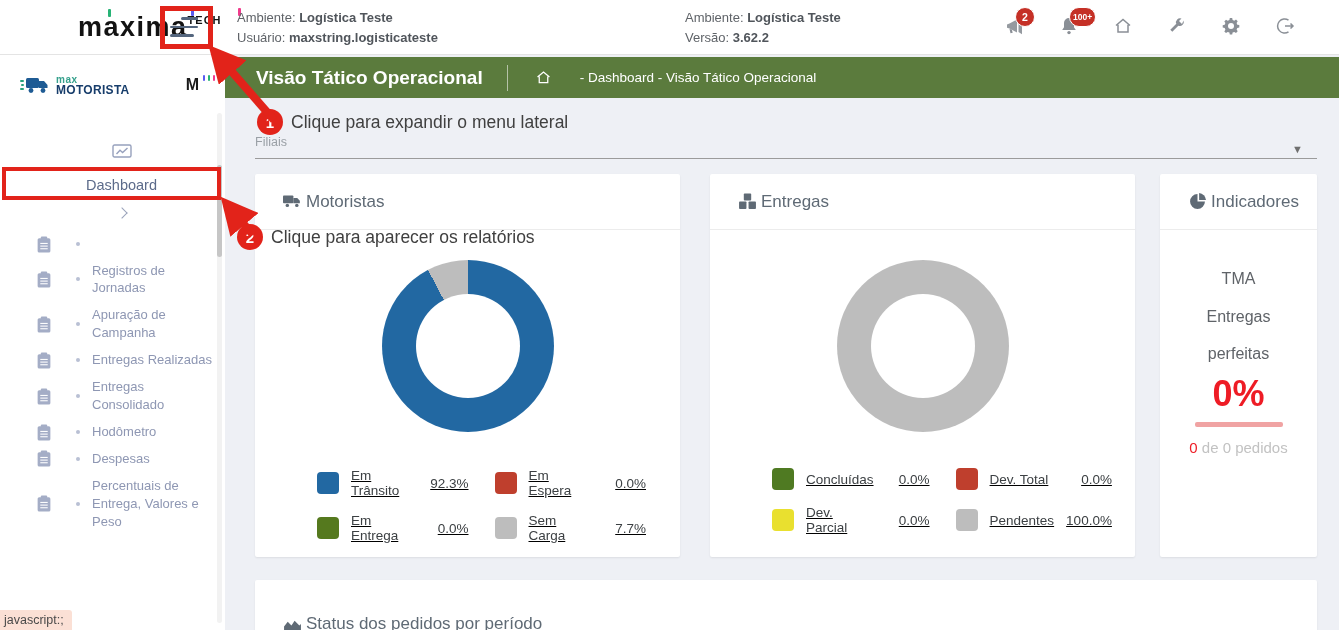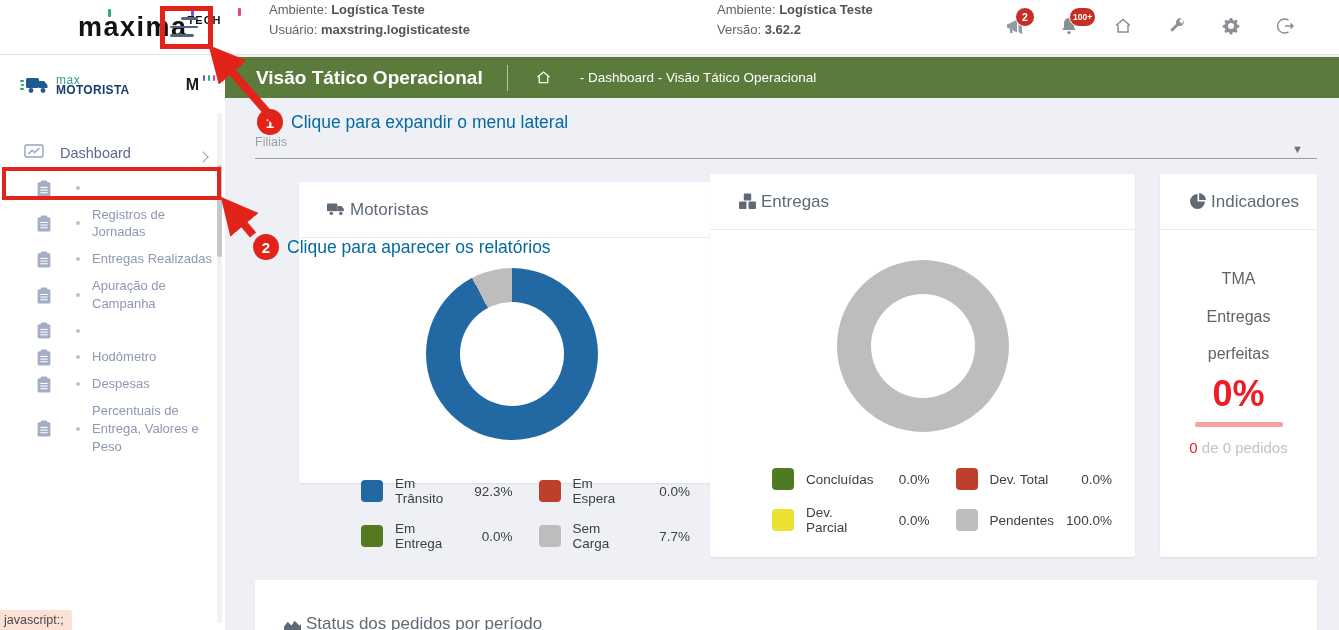--- a/index.html
+++ b/index.html
@@ -15,46 +15,46 @@
   .tick-green { background:#27b376; left:30px; top:-3px; }
   .tick-blue  { background:#5a5af0; left:113px; top:-4px; }
   .tick-pink  { background:#f03c8c; left:160px; top:-4px; }
 
   .hamburger { position:absolute; left:170px; top:17px; width:30px; height:22px; cursor:pointer; }
   .hamburger i { display:block; height:2.5px; background:#54667e; border-radius:2px; }
   .hamburger i:nth-child(1){ width:17px; margin:0 0 6px 11px; }
   .hamburger i:nth-child(2){ width:28px; margin-bottom:6px; }
   .hamburger i:nth-child(3){ width:24px; }
 
-  .hd-info { position:absolute; top:0; font-size:13px; color:#5f6368; line-height:20px;margin-left:32px; }
+  .hd-info { position:absolute; top:8px; font-size:13px; color:#5f6368; line-height:20px; }
   .hd-info b { color:#50555b; }
   .info-left { left:237px; }
   .info-right { left:685px; }
 
   .top-icons { position:absolute; right:42px; top:14px; display:flex; gap:30px; align-items:center; }
   .tico { position:relative; width:24px; height:24px; color:#8a8f96; cursor:pointer; }
   .tico svg { width:20px; height:20px; display:block; margin:2px auto; }
   .badge { position:absolute; top:-7px; left:12px; min-width:20px; height:20px; padding:0 3px;
            background:#c53026; border-radius:10px; color:#fff; font-size:10.5px; font-weight:700;
            display:flex; align-items:center; justify-content:center; border:1px solid #fff; }
   .badge.big { font-size:8.5px; }
 
   
   .sidebar { position:absolute; left:0; top:55px; width:225px; height:575px; background:#fff; z-index:4; overflow:hidden; }
   .side-logo { display:flex; justify-content:space-between; align-items:center; padding:20px 26px 10px 20px; }
   .mm-logo { display:flex; align-items:center; gap:6px; }
   .mm-text { line-height:10px; }
-  .mm-text .l1 { font-size:12px; color:#35a08c; font-weight:400; letter-spacing:.5px; }
+  .mm-text .l1 { font-size:10px; color:#35a08c; font-weight:700; letter-spacing:.5px; }
   .mm-text .l2 { font-size:12px; color:#173d6b; font-weight:800; letter-spacing:.3px; }
   .mini-m { position:relative; font-size:16px; font-weight:800; color:#1a1a1a; }
   .mini-m .tk { position:absolute; width:2.5px; height:6px; top:-1px; border-radius:1px; }
   .tk1 { background:#5a5af0; right:-6px; } .tk2 { background:#27b376; right:-11px; } .tk3 { background:#f03c8c; right:-16px; }
 
   .menu { margin-top:28px; }
-  .menu-item { display:flex; align-items:flex-end; gap:16px; padding:10px 18px 10px 24px; cursor:pointer; color:#5c6b8a; }
+  .menu-item { display:flex; align-items:center; gap:16px; padding:10px 18px 10px 36px; cursor:pointer; color:#5c6b8a;flex-direction:column; }
   .menu-item .mlabel { font-size:14.5px; flex:1; }
   .menu-item svg { width:20px; height:18px; color:#97a1bd; }
   .chev { width:8px; height:8px; border-right:1.6px solid #9aa3ba; border-bottom:1.6px solid #9aa3ba; }
   .chev.right { transform:rotate(-45deg); }
   .chev.down  { transform:rotate(45deg); margin-top:-4px; }
 
   .subitems { margin-top:4px; }
   .subitem { display:flex; align-items:center; gap:0; padding:4.5px 6px 4.5px 36px; cursor:pointer; }
   .subitem svg { width:16px; height:17px; color:#a4adc6; flex:0 0 auto; }
   .subitem .dot { width:4px; height:4px; border-radius:50%; background:#b9c0d4; margin:0 12px 0 24px; flex:0 0 auto; }
@@ -71,47 +71,47 @@
   .titlebar { position:absolute; left:0; top:2px; width:1114px; height:41px; background:#5b7b3d; display:flex; align-items:center; color:#fff; }
   .titlebar .ttl { font-size:19px; font-weight:600; margin-left:31px; }
   .titlebar .vline { width:1px; height:26px; background:rgba(255,255,255,.55); margin:0 27px 0 24px; }
   .titlebar svg { width:17px; height:17px; }
   .titlebar .bc { font-size:13.5px; margin-left:28px; }
 
   .content { position:absolute; left:0; top:43px; width:1114px; height:532px; }
 
   .ann-row { position:absolute; display:flex; align-items:center; gap:8px; z-index:20; }
   .ann1 { left:32px; top:11px; }
-  .ann2 { left:12px; top:136px;margin-left:16px; }
+  .ann2 { left:12px; top:126px; }
   .ann-circle { width:26px; height:26px; border-radius:50%; background:#e2231a; color:#fff; font-size:15px; font-weight:700;
                 display:flex; align-items:center; justify-content:center; }
-  .ann-text { color:#0369a1; font-size:17.5px; font-weight:500; }
+  .ann-text { color:#404040; font-size:17.5px; font-weight:500; }
 
   .filiais { position:absolute; left:30px; top:37px; width:1062px; }
   .filiais .flabel { font-size:12.5px; color:#9aa0a6; }
   .filiais .fline { margin-top:9px; border-bottom:1px solid #9b9b9b; }
   .filiais .caret { position:absolute; right:14px; top:8px; font-size:11px; color:#6f6f6f; cursor:pointer; }
 
   .card { position:absolute; background:#fff; border-radius:2px; box-shadow:0 1px 2px rgba(0,0,0,.08); }
   .card-hd { height:56px; border-bottom:1px solid #ececec; display:flex; align-items:center; padding-left:28px; gap:4px;
              color:#5f6a75; }
   .card-hd svg { width:19px; height:17px; }
   .card-hd .chd { font-size:17px; }
 
-  .card-motoristas { left:30px; top:84px; width:425px; height:301px;margin-left:44px; }
+  .card-motoristas { left:30px; top:76px; width:425px; height:383px; }
   .card-entregas   { left:485px; top:76px; width:425px; height:383px; }
   .card-indicadores{ left:935px; top:76px; width:157px; height:383px; }
 
   .donut-wrap { height:232px; display:flex; align-items:center; justify-content:center; }
   .donut { position:relative; width:172px; height:172px; border-radius:50%; }
   .donut::after { content:""; position:absolute; left:50%; top:50%; width:104px; height:104px; margin:-52px 0 0 -52px;
                   border-radius:50%; background:#fff; }
 
   .legend { display:grid; grid-template-columns:1fr 1fr; row-gap:15px; column-gap:26px; padding:6px 34px 0 62px; }
-  .leg-item { display:flex; align-items:center; gap:12px; }
+  .leg-item { display:flex; align-items:center; gap:12px;text-decoration:underline; }
   .leg-sw { width:22px; height:22px; border-radius:4px; flex:0 0 auto; }
   .leg-lb { font-size:13.5px; color:#3c4043; flex:1; }
   .leg-vl { font-size:13.5px; color:#3c4043; min-width:44px; text-align:right; }
 
   .ind-body { text-align:center; padding-top:40px; color:#5f6368; }
   .ind-tma { font-size:16px; }
   .ind-hours { margin-top:14px; }
   .ind-hours .n { font-size:34px; font-weight:800; color:#1e7d1e; }
   .ind-hours .u { font-size:16px; margin-left:5px; }
   .ind-l1 { margin-top:20px; font-size:16px; }
@@ -264,46 +264,47 @@
             <svg viewBox="0 0 14 16" fill="currentColor">
               <rect x="1" y="2" width="12" height="13.5" rx="1.5"></rect>
               <rect x="4" y="0.5" width="6" height="3" rx="1"></rect>
               <g stroke="#fff" stroke-width="1">
                 <line x1="3.5" y1="7" x2="10.5" y2="7"></line>
                 <line x1="3.5" y1="9.5" x2="10.5" y2="9.5"></line>
                 <line x1="3.5" y1="12" x2="10.5" y2="12"></line>
               </g>
             </svg>
             <span class="dot"></span>
+            <span class="txt">Apuração de Campanha</span>
+          </div>
+          <div class="subitem">
+            <svg viewBox="0 0 14 16" fill="currentColor">
+              <rect x="1" y="2" width="12" height="13.5" rx="1.5"></rect>
+              <rect x="4" y="0.5" width="6" height="3" rx="1"></rect>
+              <g stroke="#fff" stroke-width="1">
+                <line x1="3.5" y1="7" x2="10.5" y2="7"></line>
+                <line x1="3.5" y1="9.5" x2="10.5" y2="9.5"></line>
+                <line x1="3.5" y1="12" x2="10.5" y2="12"></line>
+              </g>
+            </svg>
+            <span class="dot"></span>
             <span class="txt">Entregas Realizadas</span>
           </div>
           <div class="subitem">
             <svg viewBox="0 0 14 16" fill="currentColor">
               <rect x="1" y="2" width="12" height="13.5" rx="1.5"></rect>
               <rect x="4" y="0.5" width="6" height="3" rx="1"></rect>
               <g stroke="#fff" stroke-width="1">
                 <line x1="3.5" y1="7" x2="10.5" y2="7"></line>
                 <line x1="3.5" y1="9.5" x2="10.5" y2="9.5"></line>
                 <line x1="3.5" y1="12" x2="10.5" y2="12"></line>
               </g>
             </svg>
             <span class="dot"></span>
-            <span class="txt">Apuração de Campanha</span>
-          </div>
-          <div class="subitem">
-            <svg viewBox="0 0 14 16" fill="currentColor">
-              <rect x="1" y="2" width="12" height="13.5" rx="1.5"></rect>
-              <rect x="4" y="0.5" width="6" height="3" rx="1"></rect>
-              <g stroke="#fff" stroke-width="1">
-                <line x1="3.5" y1="7" x2="10.5" y2="7"></line>
-                <line x1="3.5" y1="9.5" x2="10.5" y2="9.5"></line>
-                <line x1="3.5" y1="12" x2="10.5" y2="12"></line>
-              </g>
-            </svg>
-            <span class="dot"></span>
+            <span class="txt">Entregas Consolidado</span>
           </div>
           <div class="subitem">
             <svg viewBox="0 0 14 16" fill="currentColor">
               <rect x="1" y="2" width="12" height="13.5" rx="1.5"></rect>
               <rect x="4" y="0.5" width="6" height="3" rx="1"></rect>
               <g stroke="#fff" stroke-width="1">
                 <line x1="3.5" y1="7" x2="10.5" y2="7"></line>
                 <line x1="3.5" y1="9.5" x2="10.5" y2="9.5"></line>
                 <line x1="3.5" y1="12" x2="10.5" y2="12"></line>
               </g>

